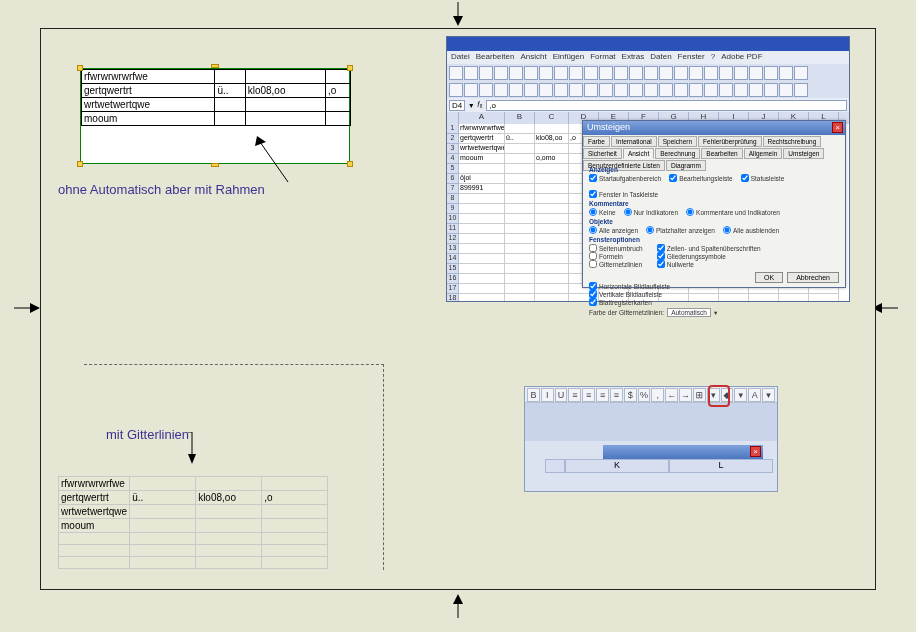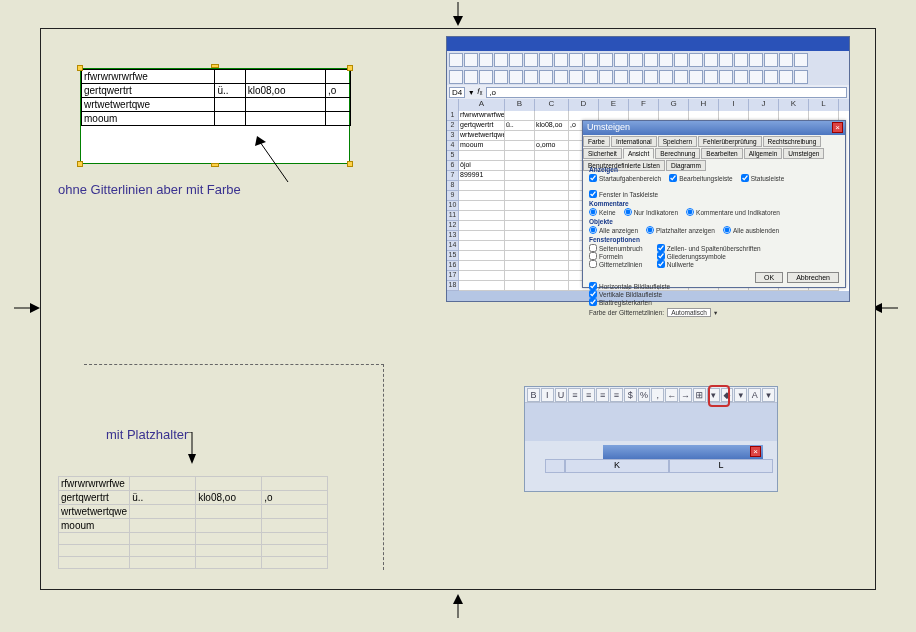--- a/index.html
+++ b/index.html
@@ -164,24 +164,36 @@
 <div class="sel-handle" style="left:347px;top:161px"></div>
 <div class="midhandle" style="left:211px;top:64px"></div>
 <div class="midhandle" style="left:211px;top:163px"></div>
 
 <div class="arrow1">
 <svg width="40" height="46">
       <line x1="34" y1="46" x2="6" y2="6" stroke="#000"></line>
       <polygon points="3,0 12,6 1,10" fill="#000"></polygon>
     </svg>
 </div>
-<div class="lbl1">ohne Gitterlinien aber mit Farbe</div>
+<div class="lbl1">ohne Automatisch aber mit Rahmen</div>
 
 <div class="spreadsheet">
   <div class="ss-title"></div>
+  <div class="ss-menu" id="ss-menu">
+      <span>Datei</span>
+      <span>Bearbeiten</span>
+      <span>Ansicht</span>
+      <span>Einfügen</span>
+      <span>Format</span>
+      <span>Extras</span>
+      <span>Daten</span>
+      <span>Fenster</span>
+      <span>?</span>
+      <span>Adobe PDF</span>
+    </div>
   <div class="ss-toolbar" id="ss-tb1">
       <div class="btn"></div>
       <div class="btn"></div>
       <div class="btn"></div>
       <div class="btn"></div>
       <div class="btn"></div>
       <div class="btn"></div>
       <div class="btn"></div>
       <div class="btn"></div>
       <div class="btn"></div>
@@ -643,21 +655,21 @@
       <span>▾</span>
     </div>
   </div>
   <div class="dlg-btns">
     <button>OK</button>
     <button>Abbrechen</button>
   </div>
 </div>
 
 <div class="dashbox"></div>
-<div class="lbl2">mit Platzhalter</div>
+<div class="lbl2">mit Gitterlinien</div>
 <div class="arrow2">
 <svg width="14" height="32">
       <line x1="4" y1="0" x2="4" y2="24" stroke="#000"></line>
       <polygon points="4,32 0,22 8,22" fill="#000"></polygon>
       <line x1="-78" y1="0" x2="4" y2="0" stroke="#000"></line>
     </svg>
 </div>
 <div class="tableBwrap">
   <table class="tableB">
     <tbody>

